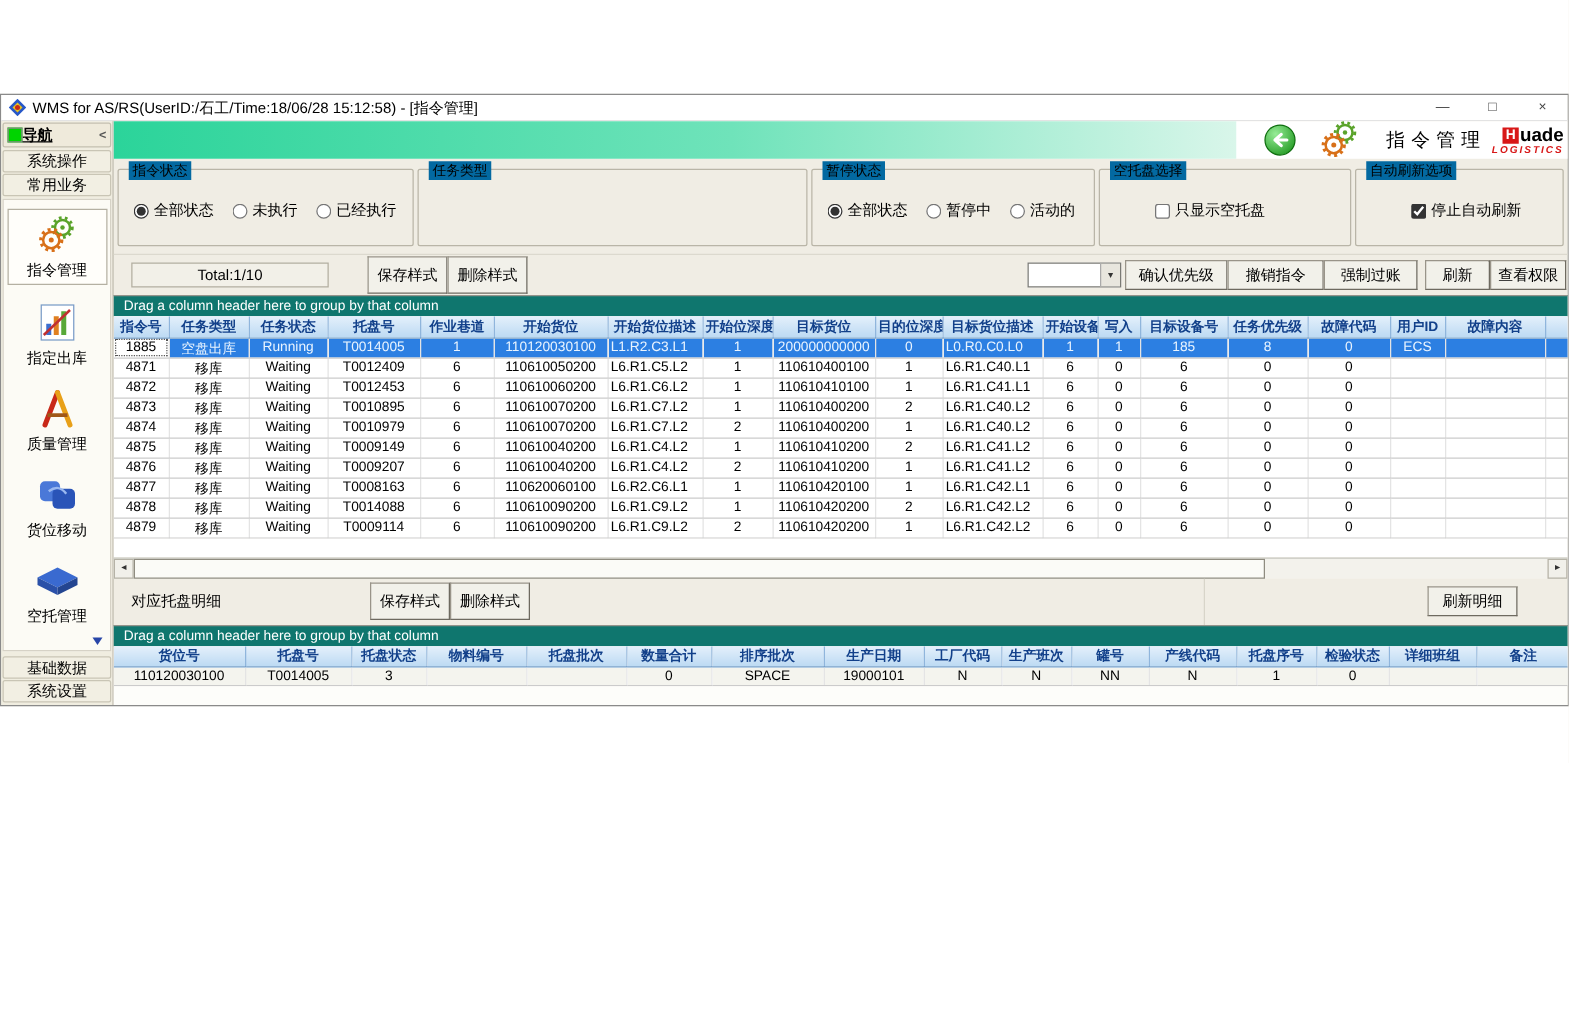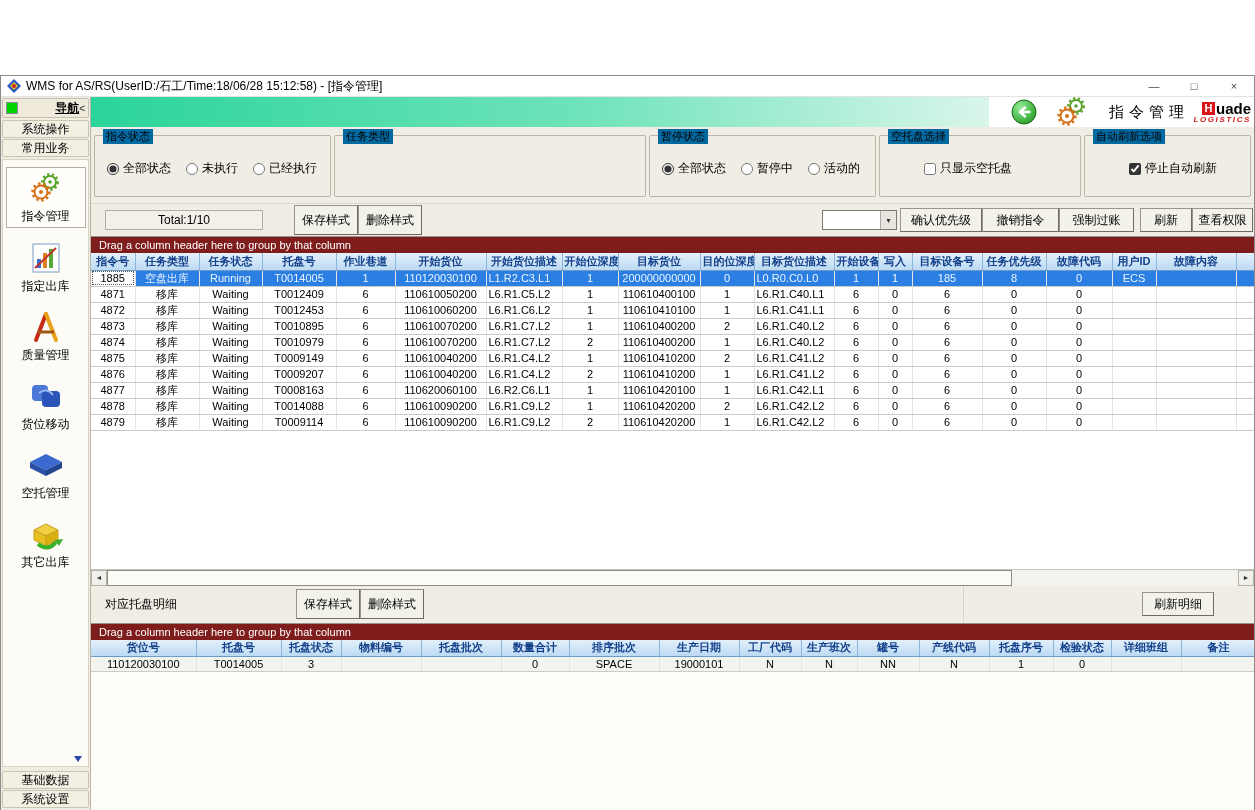--- a/index.html
+++ b/index.html
@@ -1,37 +1,37 @@
 <!DOCTYPE html>
 <html><head>
 <meta charset="utf-8">
 <style>
   * { box-sizing: border-box; }
   body {
     margin: 0; width: 1255px; height: 810px; background: #fff;
     font-family: "Liberation Sans", "DejaVu Sans", sans-serif;
     position: relative; overflow: hidden; color: #000;
   }
-  .window { position: absolute; top: 75px; left: 0; width: 1255px; height: 736px;
+  .window { position: absolute; top: 75px; left: 0; width: 1255px; height: 490px;
     border: 1px solid #8a8a8a; background: #f0ede4; display: flex; flex-direction: column; }
   
   .titlebar { height: 21px; flex: none; background: #fff; border-bottom: 1px solid #e3e3e3;
     display: flex; align-items: center; padding-left: 6px; gap: 5px; font-size: 12px; }
   .title-text { white-space: nowrap; }
   .win-controls { margin-left: auto; display: flex; height: 100%; }
   .win-btn { width: 40px; display: flex; align-items: center; justify-content: center; font-size: 11px; color: #444; }
   
   .app-body { flex: 1; display: flex; min-height: 0; }
   
   .sidebar { width: 90px; flex: none; background: #f0ede0; border-right: 1px solid #b8b4a8;
     display: flex; flex-direction: column; font-size: 12px; }
   .nav-header { height: 20px; margin: 1px; background: #efeadb; border: 1px solid #c4c0b0;
     border-radius: 2px; display: flex; align-items: center; padding: 0 3px; font-weight: bold; flex: none; }
   .nav-green { width: 12px; height: 12px; background: #00d400; border: 1px solid #888; flex: none; }
-  .nav-title { flex: 1; text-align: right; text-decoration: underline; }
+  .nav-title { flex: 1; text-align: left; text-decoration: underline; }
   .nav-collapse { color: #555; font-size: 10px; }
   .side-btn { height: 18px; line-height: 17px; margin: 1px 1px 0 1px; background: #f2efe3;
     border: 1px solid #c9c5b5; border-radius: 2px; text-align: center; flex: none; }
   .side-items { flex: 1; margin: 2px 1px; background: #fcfbf5; border: 1px solid #d6d2c6;
     display: flex; flex-direction: column; align-items: center; padding-top: 7px; gap: 10px;
     overflow: hidden; position: relative; }
   .side-item { width: 80px; display: flex; flex-direction: column; align-items: center; gap: 2px; padding: 2px 0; }
   .side-item.active { border: 1px solid #b4b0a2; background: #fffefa; }
   .side-item .icon { height: 36px; display: flex; align-items: center; justify-content: center; }
   .side-label { font-size: 12px; }
@@ -76,21 +76,21 @@
   .combo { margin-left: auto; width: 75px; height: 20px; background: #fff; border: 1px solid #7a7a74; display: flex; align-items: stretch; }
   .combo-val { flex: 1; font-size: 11px; padding: 2px 3px; }
   .combo-arrow { width: 16px; background: #e8e6de; border-left: 1px solid #aaa;
     display: flex; align-items: center; justify-content: center; font-size: 7px; color: #333; }
   .b-confirm { width: 82px; margin-left: 3px; }
   .b-cancel { width: 77px; }
   .b-force { width: 75px; }
   .b-refresh { width: 52px; margin-left: 6px; }
   .b-perm { width: 61px; margin-right: 1px; }
   
-  .group-hint { height: 17px; flex: none; background: #7f1d1d; color: #fff; font-size: 11px;
+  .group-hint { height: 17px; flex: none; background: #0f766e; color: #fff; font-size: 11px;
     line-height: 16px; padding-left: 8px; border-top: 1px solid #93938b; }
   
   .grid-wrap { flex: none; overflow: hidden; background: #fff; }
   table { border-collapse: collapse; table-layout: fixed; }
   .grid th { height: 17px; font-size: 11px; font-weight: bold; color: #12408a;
     background: linear-gradient(#e4f0fb, #bcdaf3); border-right: 1px solid #8fb5dc;
     border-bottom: 1px solid #6d9bc8; padding: 0 2px; white-space: nowrap; overflow: hidden; }
   .grid td { height: 15px; font-size: 11px; background: #fff; border-right: 1px solid #e4e4e4;
     border-bottom: 1px solid #cbcbcb; text-align: center; padding: 0 2px; white-space: nowrap; overflow: hidden; }
   .grid td.left { text-align: left; }

